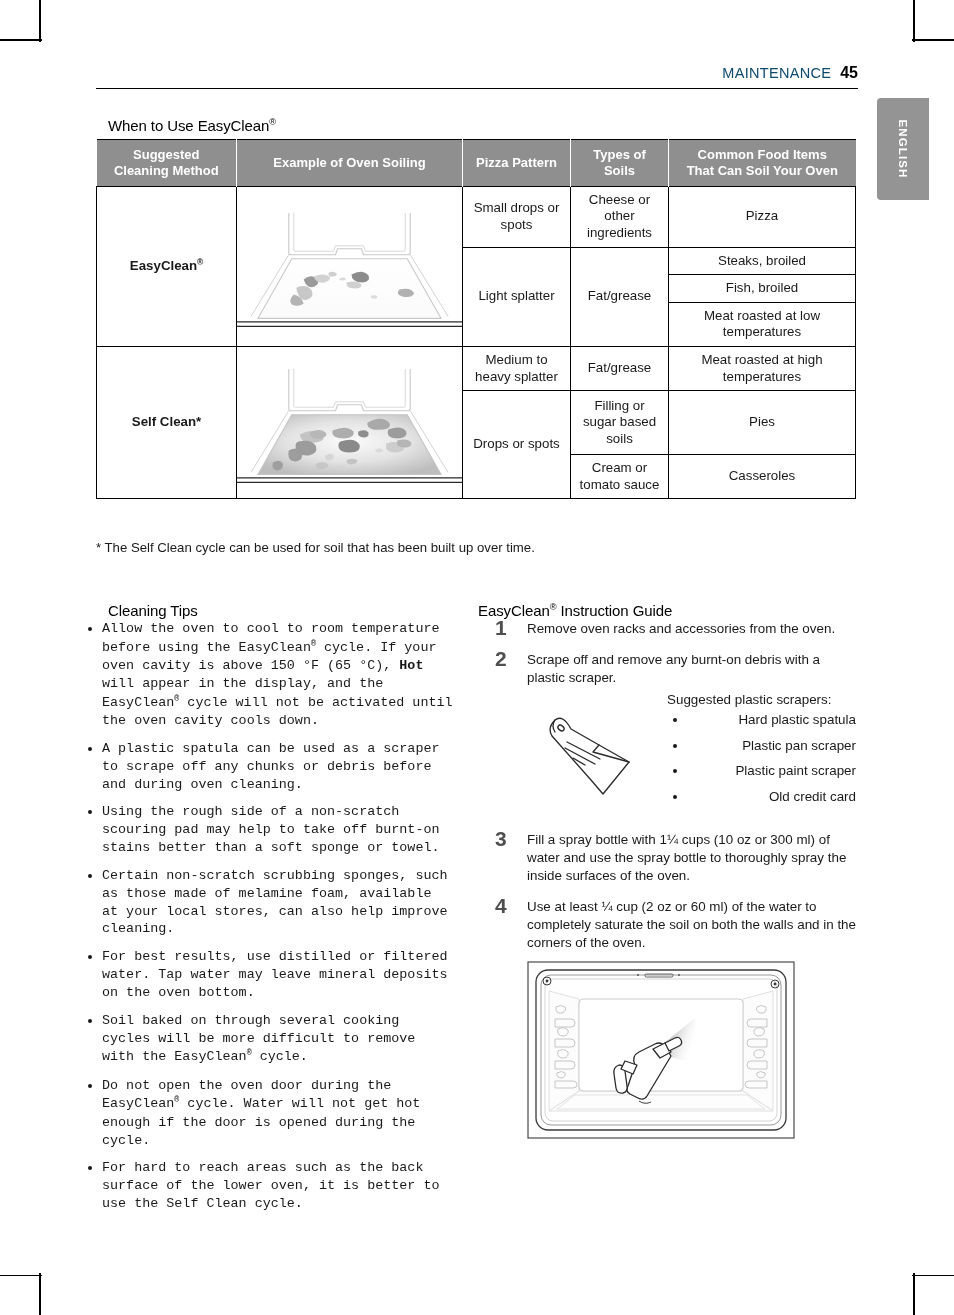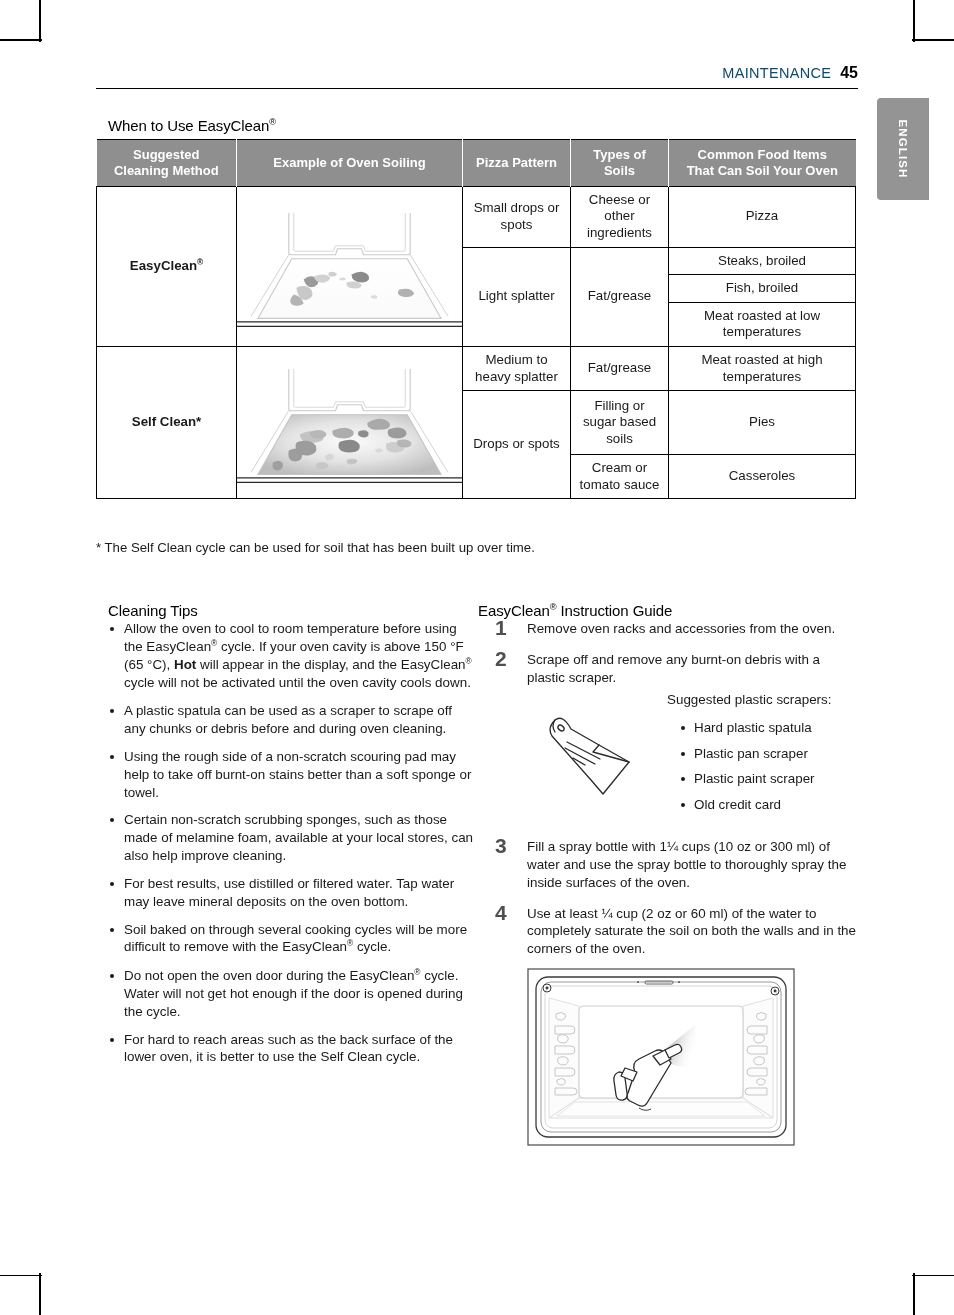--- a/index.html
+++ b/index.html
@@ -107,21 +107,21 @@
 
   .oven-fig { width: 100%; display: block; }
 
   
   .footnote {
     position: absolute; left: 96px; top: 540px;
     font-size: 13.2px; color: #1a1a1a;
   }
 
   
-  .col-left  { position: absolute; left: 107px;  top: 620px; width: 370px; }
+  .col-left  { position: absolute; left: 85px;  top: 620px; width: 370px; font-family: Liberation Mono, monospace; }
   .col-right { position: absolute; left: 495px; top: 620px; width: 365px; }
 
   ul.bullets { list-style: none; margin: 0; padding: 0; }
   ul.bullets > li {
     position: relative;
     padding-left: 17px;
     margin-bottom: 10px;
     font-size: 13.4px;
     line-height: 1.33;
     color: #1a1a1a;
@@ -143,21 +143,21 @@
   .step .txt { font-size: 13.4px; line-height: 1.33; display: block; }
 
   
   .scraper-row {
     display: flex; align-items: flex-start;
     margin-top: 6px; margin-left: 10px;
   }
   .scraper-pic { width: 122px; flex: 0 0 122px; padding-top: 10px; }
   .scraper-list { flex: 1; padding-left: 8px; }
   .scraper-list .lead { font-size: 13.4px; }
-  ul.sublist { list-style: none; margin: 12px; padding: 0; }
+  ul.sublist { list-style: none; margin: 4px; padding: 0; text-align: right; }
   ul.sublist li {
     position: relative; padding-left: 15px;
     font-size: 13.4px; line-height: 1.3; margin-bottom: 8px;
   }
   ul.sublist li::before {
     content: ""; position: absolute; left: 2px; top: 7px;
     width: 4px; height: 4px; border-radius: 50%; background: #1a1a1a;
   }
 
   .oven-big { margin-top: 10px; width: 268px; display: block; }

